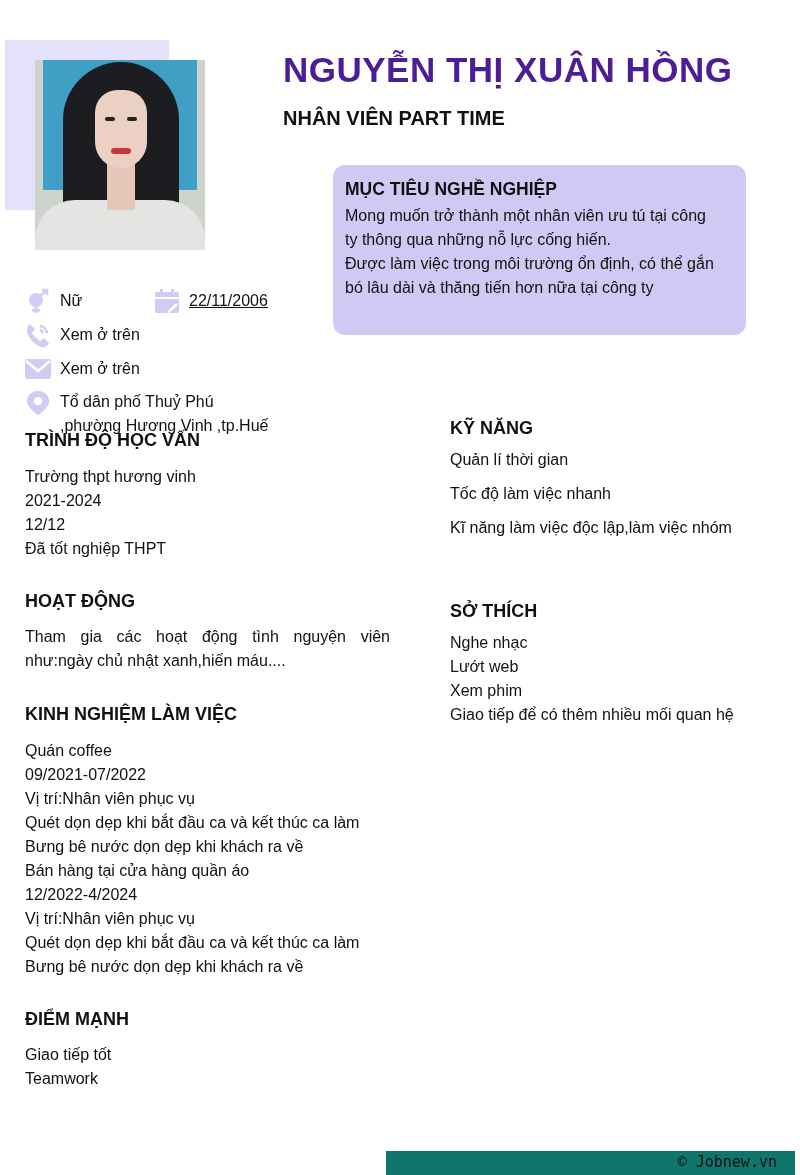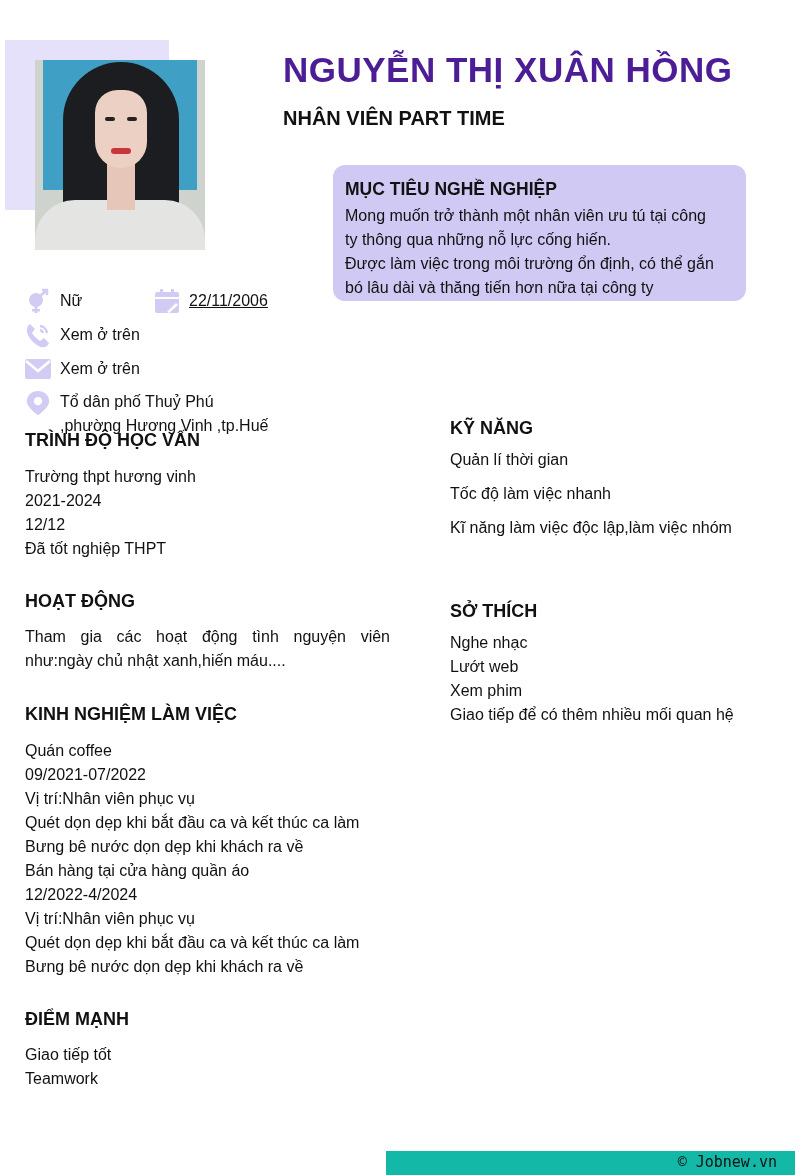--- a/index.html
+++ b/index.html
@@ -12,36 +12,36 @@
   .photo .hair { position:absolute; left:28px; top:2px; width:116px; height:188px; background:#1c1d20; border-radius:58px 58px 10px 10px; }
   .photo .shirt { position:absolute; left:0; top:140px; width:170px; height:60px; background:#e4e4e2; border-radius:40px 40px 0 0; }
   .photo .face { position:absolute; left:60px; top:30px; width:52px; height:78px; background:#ecd0c3; border-radius:26px 26px 30px 30px; }
   .photo .neck { position:absolute; left:72px; top:100px; width:28px; height:50px; background:#e6c6b9; }
   .photo .eye { position:absolute; top:57px; width:10px; height:4px; background:#222; border-radius:3px; }
   .photo .lip { position:absolute; left:76px; top:88px; width:20px; height:6px; background:#c9353d; border-radius:4px; }
 
   .name { left:283px; top:50px; font-size:35px; font-weight:700; letter-spacing:0.5px; color:#4c1d95; white-space:nowrap; }
   .title { left:283px; top:107px; font-size:20px; font-weight:700; color:#111; white-space:nowrap; }
 
-  .objective { left:333px; top:165px; width:413px; height:136px; background:#cfc9f3; border-radius:12px; box-sizing:border-box; padding:14px 12px; }
+  .objective { left:333px; top:165px; width:413px; height:170px; background:#cfc9f3; border-radius:12px; box-sizing:border-box; padding:14px 12px; }
   .objective h3 { margin:0 0 4px 0; font-size:17.5px; font-weight:700; }
   .objective p { margin:0; font-size:16px; line-height:24px; }
 
   .contact-row { display:flex; align-items:center; font-size:16px;margin-top:28px; }
   .icon { width:26px; height:26px; display:inline-block; }
   .icon svg { width:26px; height:26px; display:block; }
   .ctext { margin-left:9px; line-height:24px; }
 
   .sec-h { font-size:18px; font-weight:700; margin:0; white-space:nowrap; }
   .line { font-size:16px; line-height:24px; margin:0; white-space:nowrap; }
   .bold { font-weight:400; }
 
   .justify { text-align:justify; text-align-last:left; white-space:normal; }
 
-  .footer { left:386px; top:1151px; width:409px; height:24px; background:#14b8a6; }
+  .footer { left:386px; top:1151px; width:409px; height:24px; background:#0f766e; }
   .footer span { position:absolute; right:18px; top:2px; font-family:"DejaVu Sans Mono", "Liberation Mono", monospace; font-size:15px; color:#111; }
 </style>
 </head>
 <body>
 
 <div class="abs deco-rect"></div>
 
 <div class="abs photo">
   <div class="bg"></div>
   <div class="hair"></div>

